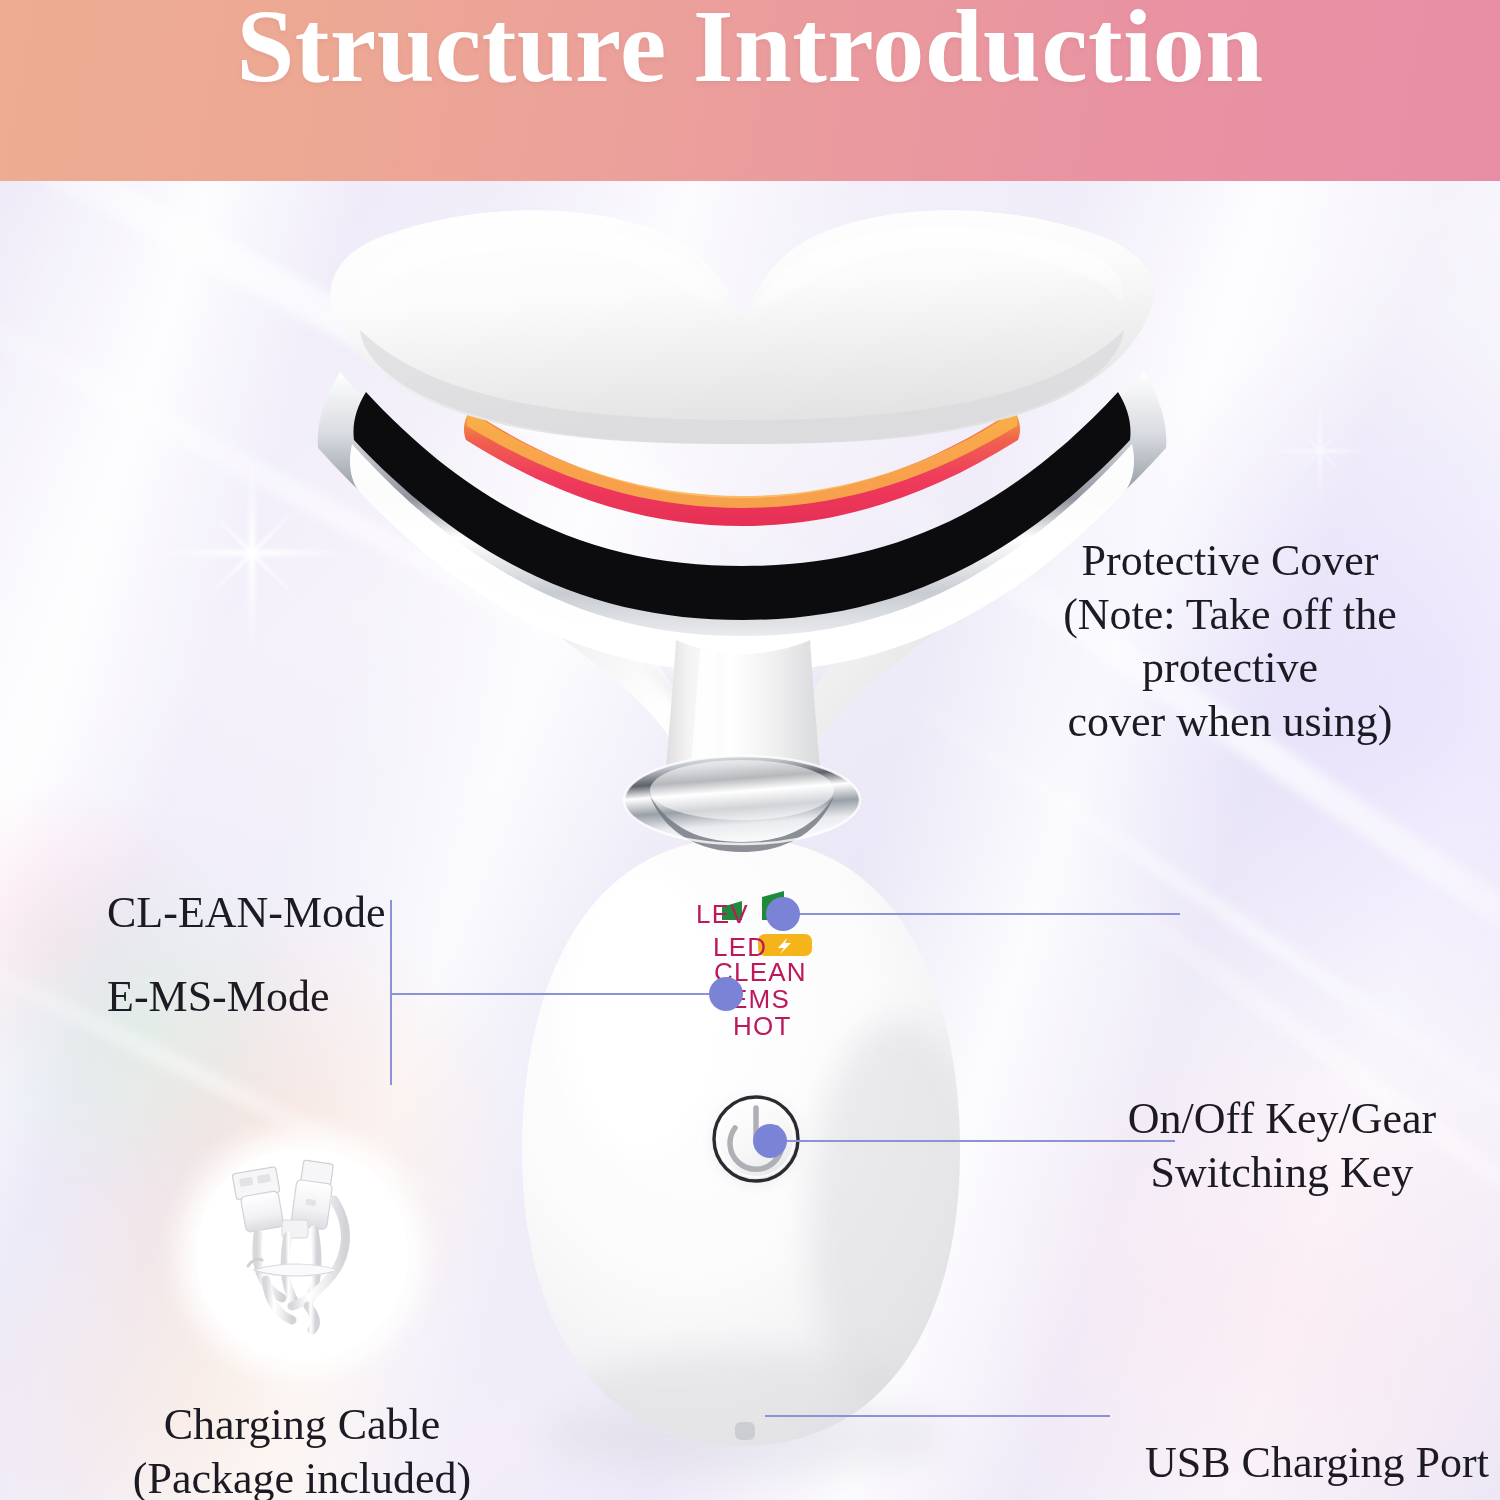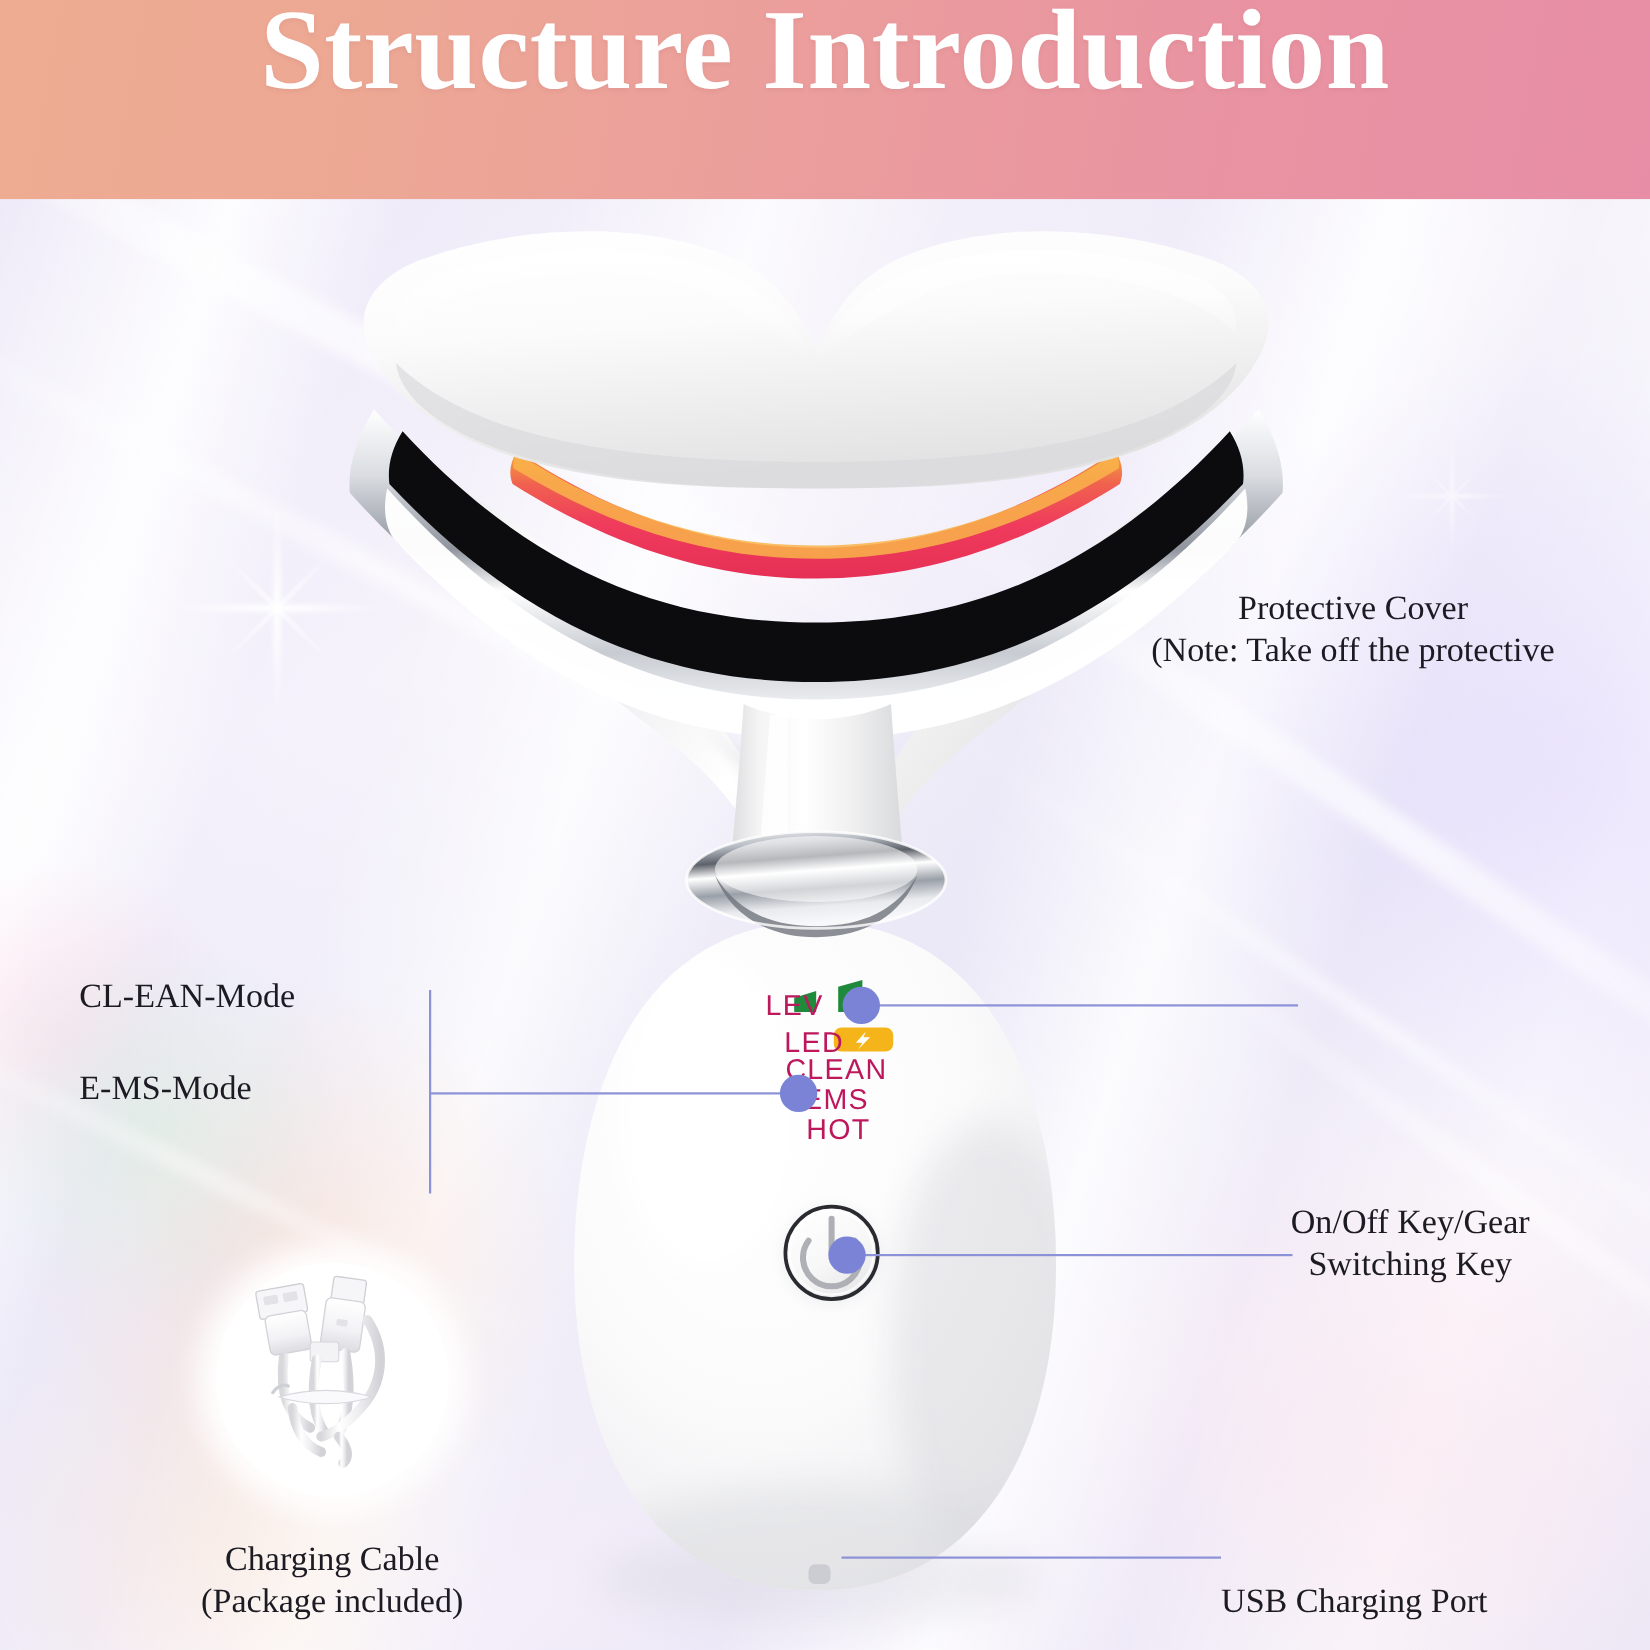--- a/index.html
+++ b/index.html
@@ -91,22 +91,22 @@
   .dot{position:absolute;width:34px;height:34px;border-radius:50%;background:#7b83d6;}
 
   
   .label{
     position:absolute;
     font-family:"Liberation Serif", serif;
     color:#1c1a22;
     line-height:1.22;
   }
   .label.r{text-align:center;}
-  .label.l{text-align:left;}
-  .big{font-size:31px;}
+  .label.l{text-align:left;margin-left:35px;}
+  .big{font-size:44px;}
 
   
   .disp{
     position:absolute;
     font-family:"Liberation Sans", sans-serif;
     color:#be185d;
     font-size:26px;letter-spacing:1.2px;
     white-space:nowrap;
   }
 
@@ -317,20 +317,21 @@
 
   <div class="lead" style="left:765px;top:1415px;width:345px;"></div>
 
   <div class="lead-v" style="left:390px;top:900px;height:185px;"></div>
   <div class="lead" style="left:390px;top:993px;width:340px;"></div>
   <div class="dot" style="left:709px;top:977px;"></div>
 
   <div class="label r big" style="left:980px;top:534px;width:500px;">
     <div>Protective Cover</div>
     <div>(Note: Take off the protective</div>
+    <div>cover when using)</div>
   </div>
 
 
   <div class="label r big" style="left:1092px;top:1092px;width:380px;">
     <div>On/Off Key/Gear</div>
     <div>Switching Key</div>
   </div>
 
   <div class="label l big" style="left:1110px;top:1436px;width:390px;">
     <div>USB Charging Port</div>

